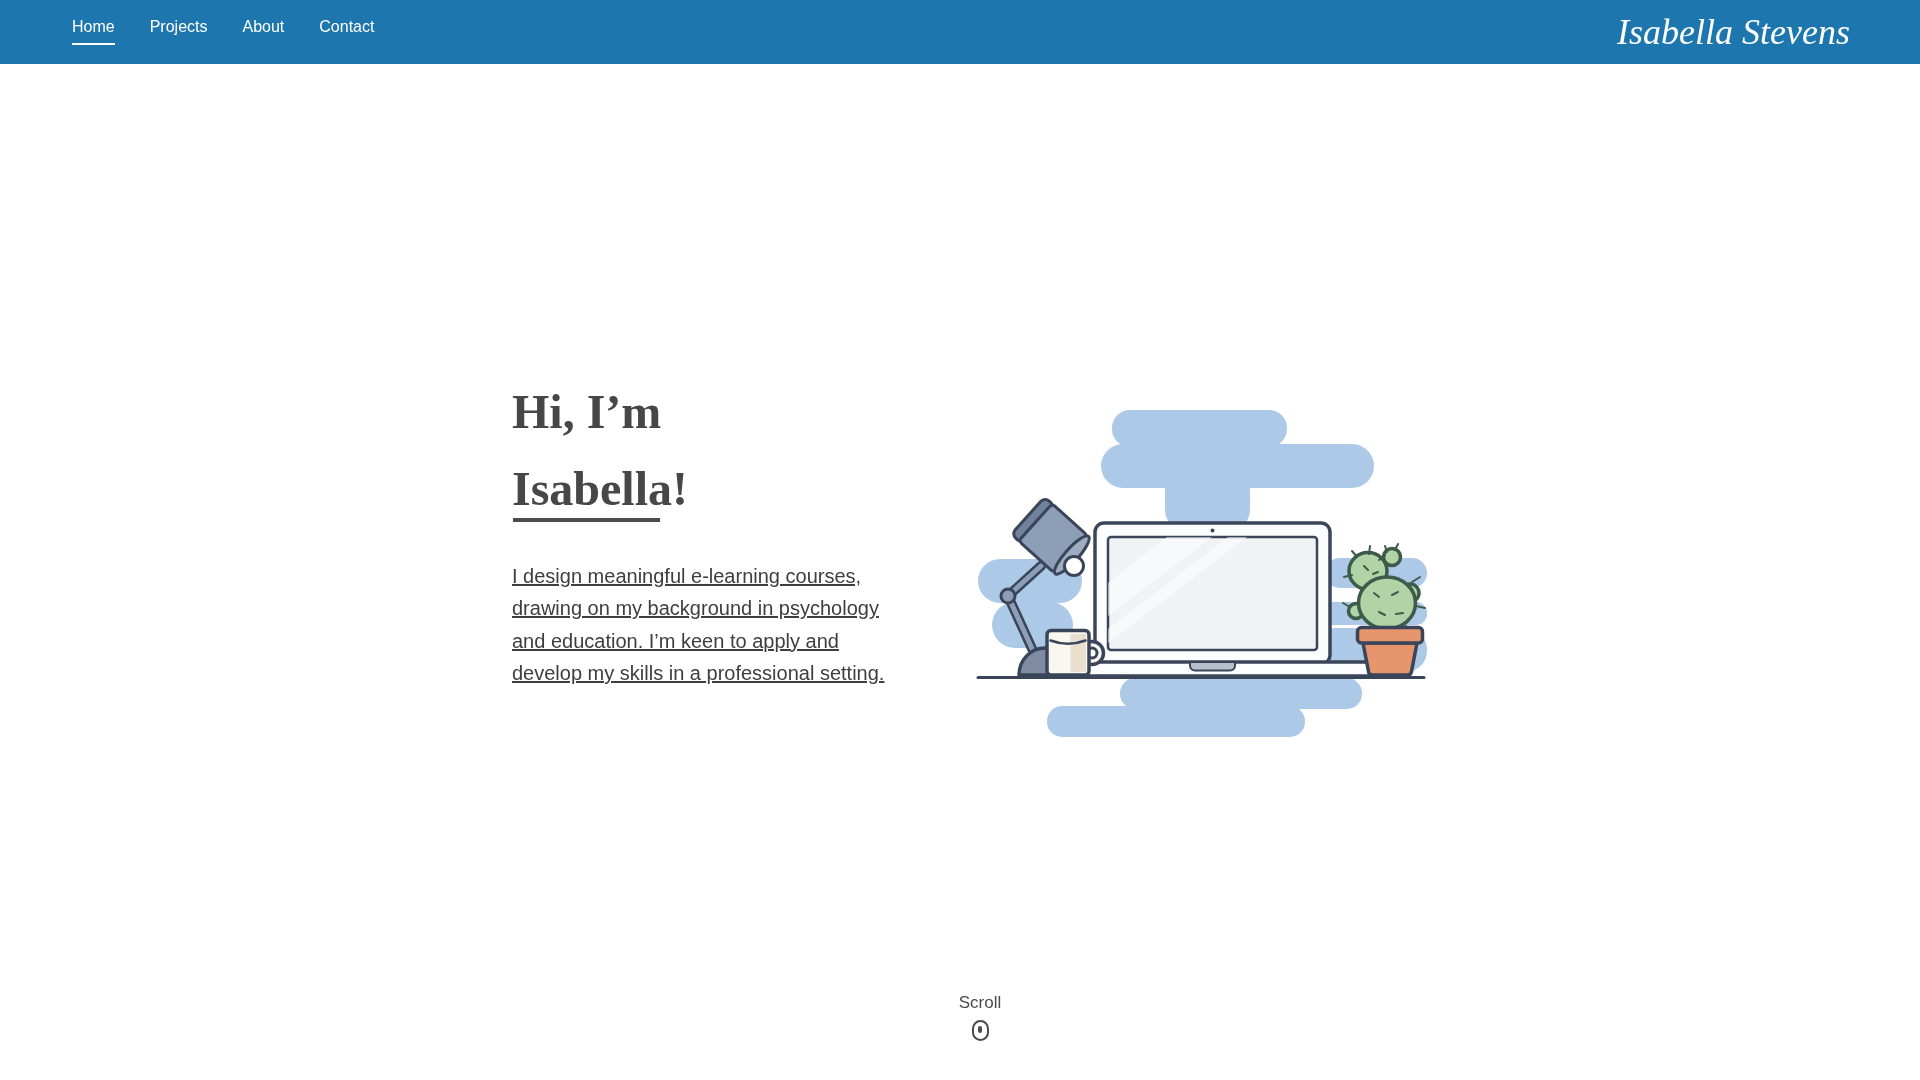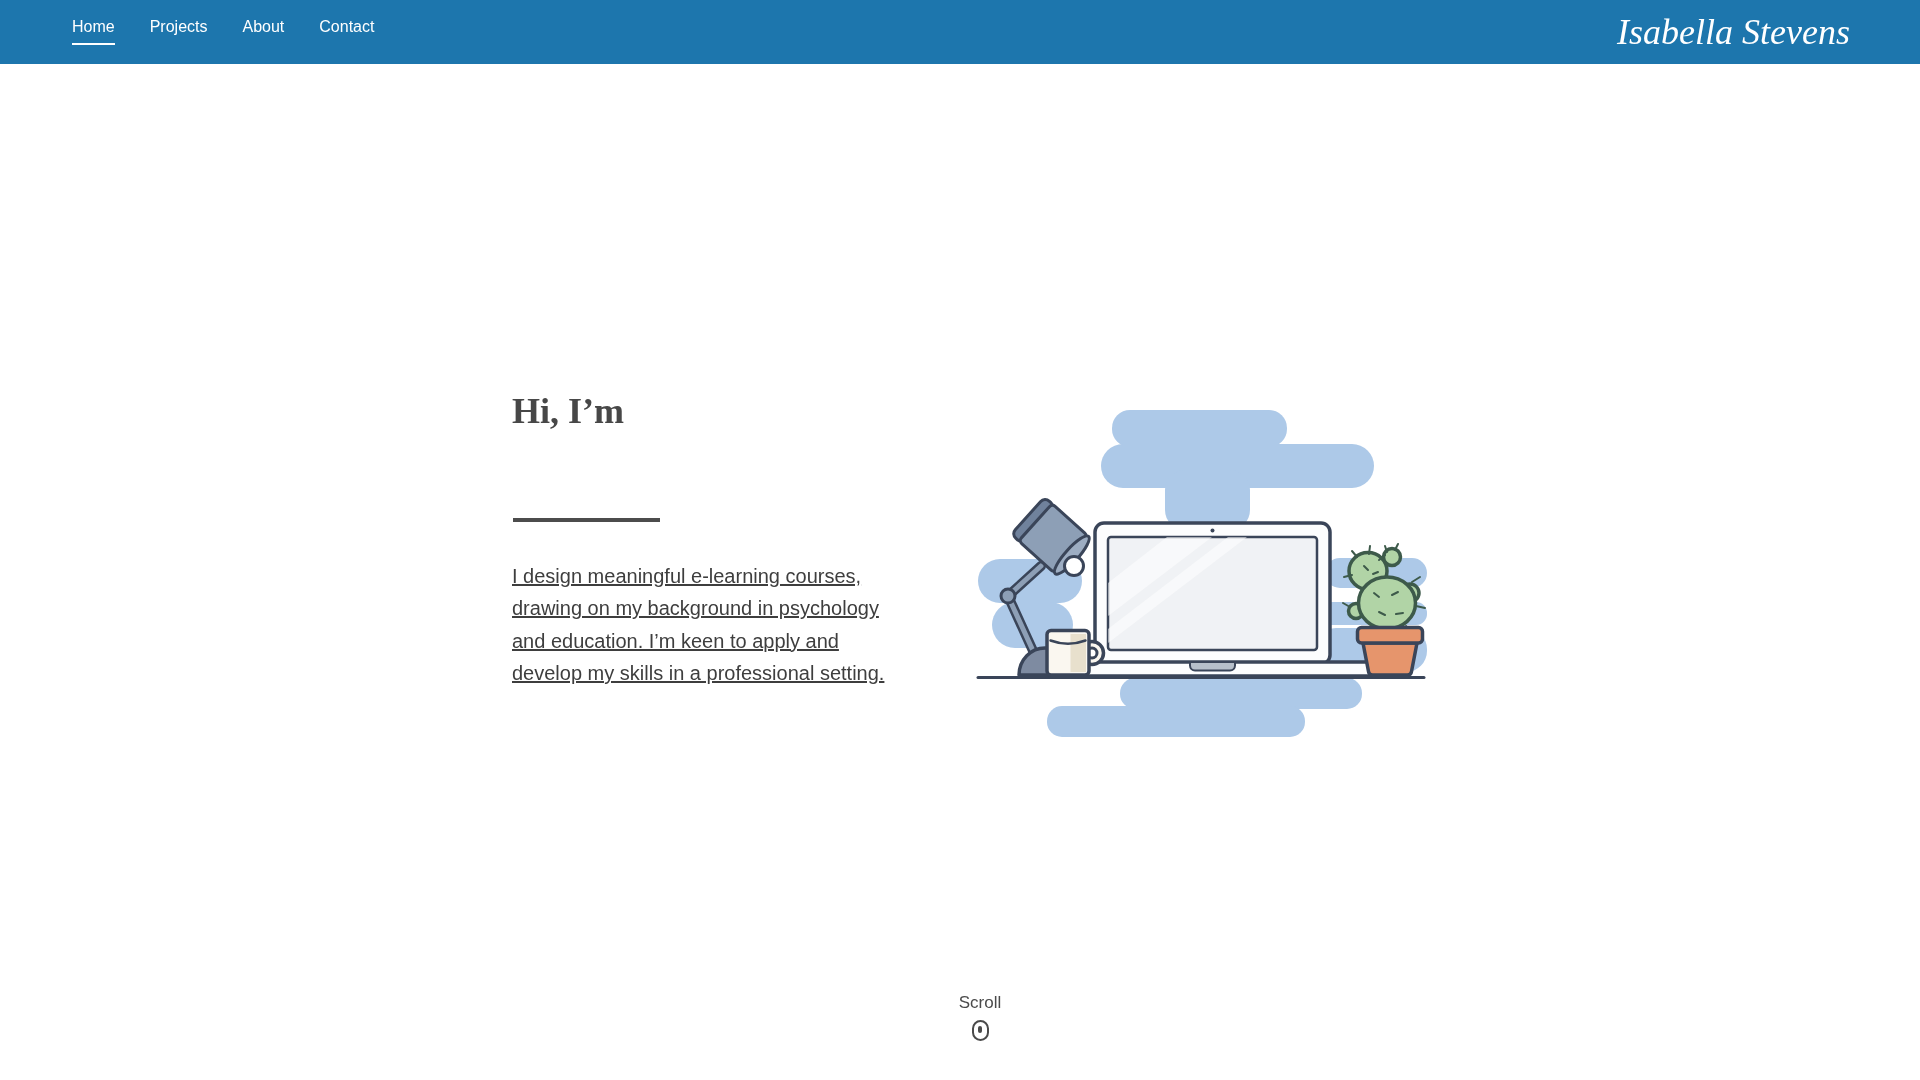--- a/index.html
+++ b/index.html
@@ -13,21 +13,21 @@
   .nav-links{display:flex;gap:35px;align-items:flex-start;}
   .nav-link{color:#fff;font-size:16px;line-height:1;text-decoration:none;
     padding-bottom:8px;border-bottom:2.5px solid transparent;cursor:pointer;}
   .nav-link--active{border-bottom-color:#fff;}
   .brand{color:#fff;font-family:"Liberation Serif",serif;font-style:italic;
     font-size:36px;line-height:1;cursor:pointer;}
 
   
   .hero-heading{position:absolute;left:512px;top:373px;margin:0;
     font-family:"Liberation Serif","DejaVu Serif",serif;font-weight:700;
-    font-size:36px;line-height:77px;color:var(--heading,#474747);}
+    font-size:48px;line-height:77px;color:var(--heading,#474747);}
   .hero-heading span{display:block;}
   .heading-underline{position:absolute;left:513px;top:518px;width:147px;height:4px;
     background:var(--divider,#4c4c4c);}
   .hero-paragraph{position:absolute;left:512px;top:560px;width:386px;margin:0;
     font-size:20px;line-height:32.4px;color:var(--text,#3e3e3e);text-decoration:underline;}
   .cta-button{position:absolute;left:512px;top:732px;height:42px;padding:0 29px;
     border:none;border-radius:21px;background:var(--accent,#1d76ad);color:#fff;
     font-family:"Liberation Sans",sans-serif;font-weight:700;font-size:16.5px;
     letter-spacing:0.8px;display:flex;align-items:center;cursor:pointer;}
 
@@ -73,20 +73,21 @@
       <a class="nav-link nav-link--active">Home</a>
       <a class="nav-link">Projects</a>
       <a class="nav-link">About</a>
       <a class="nav-link">Contact</a>
     </nav>
     <div class="brand">Isabella Stevens</div>
   </header>
 
   <h1 class="hero-heading">
     <span>Hi, I’m</span>
+    <span>Isabella!</span>
   </h1>
   <div class="heading-underline"></div>
   <p class="hero-paragraph">I design meaningful e-learning courses, drawing on my background in psychology and education. I’m keen to apply and develop my skills in a professional setting.</p>
 
   <div class="hero-art">
     <svg width="490" height="350" viewBox="0 0 490 350" xmlns="http://www.w3.org/2000/svg">
 
       <g>
         <rect class="blob" x="137" y="10" width="175" height="37" rx="18"></rect>
         <rect class="blob" x="126" y="44" width="273" height="44" rx="22"></rect>

